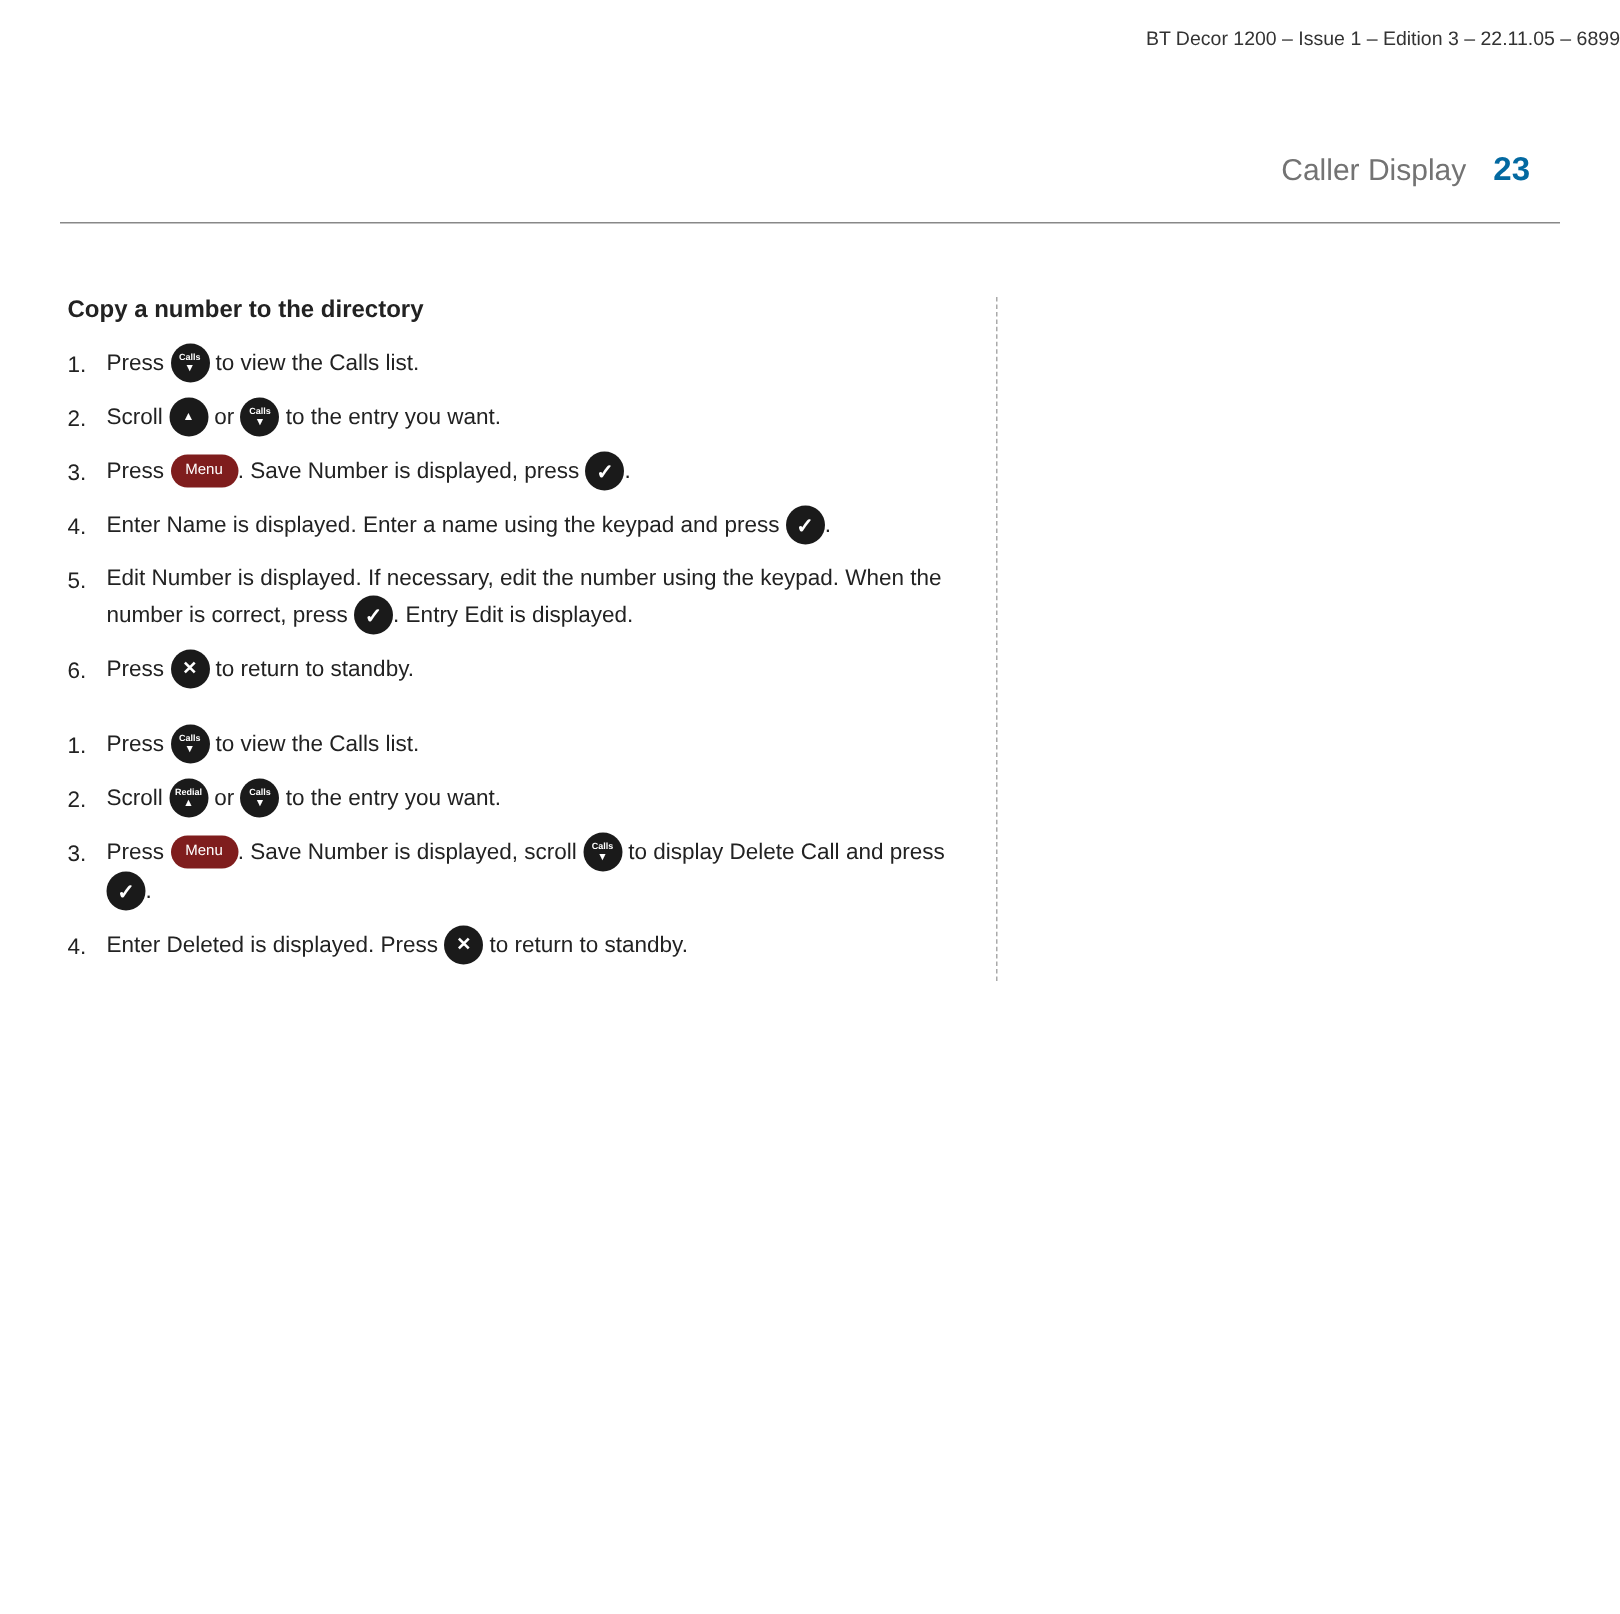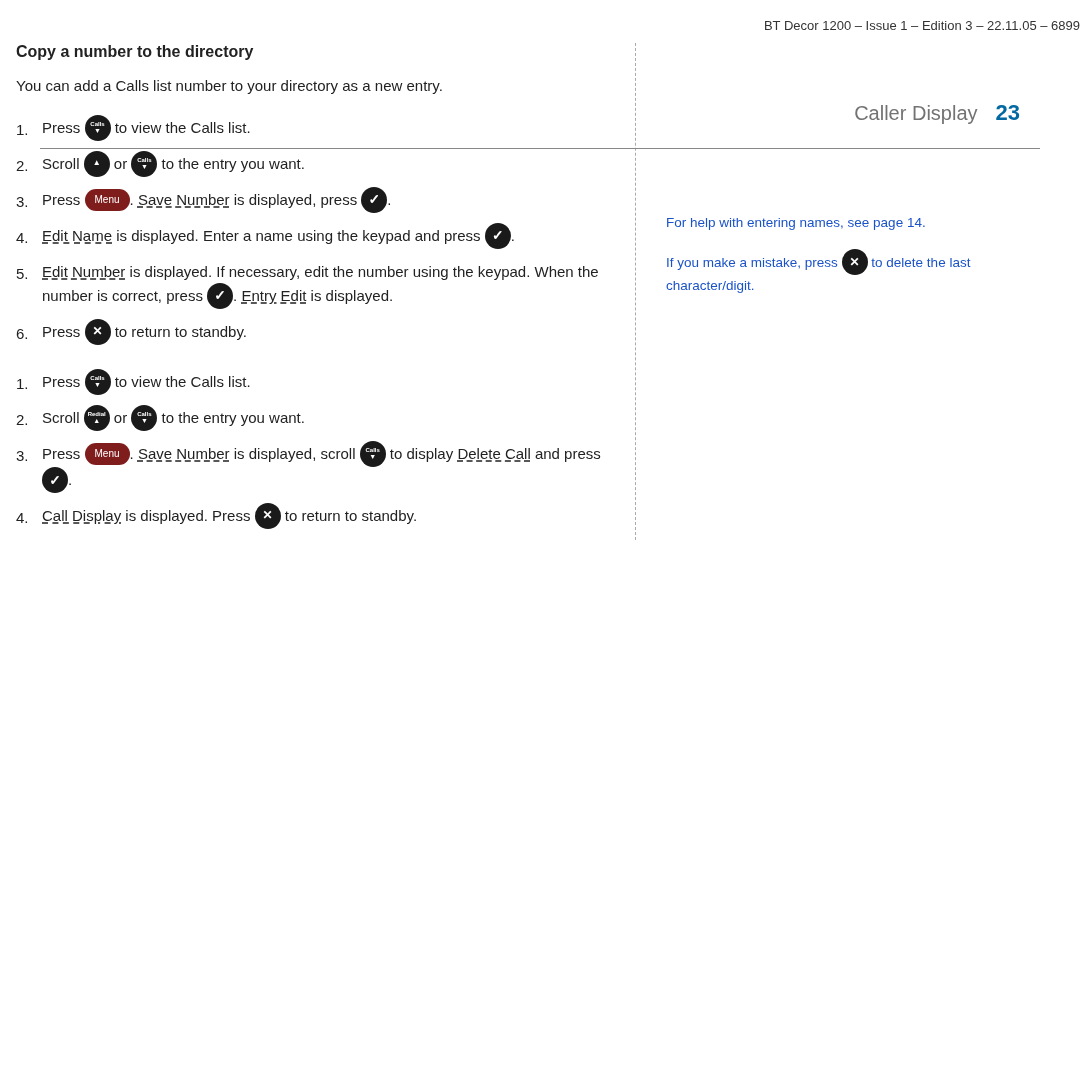--- a/index.html
+++ b/index.html
@@ -47,21 +47,23 @@
       border-top: 1.5px solid #888;
       margin: 0 40px;
       position: absolute;
       top: 148px;
       left: 0;
       right: 0;
     }
 
     .main-layout {
       display: flex;
-      padding: 0 40px 0 16px;
+      margin-top: 155px;
+      padding: 0 40px 0 45px;
+      gap: 16px;
     }
 
     .left-col {
       flex: 0 0 620px;
       padding-right: 30px;
       border-right: 1px dashed #aaa;
     }
 
     .right-col {
       flex: 1;
@@ -164,21 +166,20 @@
     }
 
     .btn-redial {
       width: 26px;
       height: 26px;
       font-size: 7px;
       flex-direction: column;
     }
 
     .underline-text {
-      text-decoration: underline;
       text-decoration-style: dashed;
       text-underline-offset: 2px;
     }
 
     .section-divider {
       margin: 24px 0 18px 0;
     }
 
     .note-text {
       color: #1a52c9;
@@ -226,23 +227,20 @@
 </div>
 
 <hr class="divider">
 
 <div class="main-layout">
 
   <div class="left-col">
 
     <div>
       <p class="section-heading">Copy a number to the directory</p>
-      <p class="intro-text">
-        You can add a Calls list number to your directory as a new entry.
-      </p>
 
       <ol>
 
         <li>
           <span class="li-number">1.</span>
           <span class="li-content">
             Press
             <span class="btn-icon btn-calls">
               <span class="calls-icon-label">Calls</span>
               <span class="calls-icon-arrow">▼</span>
@@ -271,21 +269,21 @@
             Press
             <span class="btn-menu">Menu</span>.
             <span class="underline-text">Save Number</span> is displayed, press
             <span class="btn-icon btn-check check-mark"></span>.
           </span>
         </li>
 
         <li>
           <span class="li-number">4.</span>
           <span class="li-content">
-            <span class="underline-text">Edit Name</span> is displayed. Enter a name using the keypad and press
+            <span class="underline-text">Enter Name</span> is displayed. Enter a name using the keypad and press
             <span class="btn-icon btn-check check-mark"></span>.
           </span>
         </li>
 
         <li>
           <span class="li-number">5.</span>
           <span class="li-content">
             <span class="underline-text">Edit Number</span> is displayed. If necessary, edit the number using the keypad. When the number is correct, press
             <span class="btn-icon btn-check check-mark"></span>.
             <span class="underline-text">Entry Edit</span> is displayed.
@@ -349,34 +347,24 @@
               <span class="calls-icon-arrow">▼</span>
             </span>
             to display <span class="underline-text">Delete Call</span> and press
             <span class="btn-icon btn-check check-mark"></span>.
           </span>
         </li>
 
         <li>
           <span class="li-number">4.</span>
           <span class="li-content">
-            <span class="underline-text">Call Display</span> is displayed. Press
+            <span class="underline-text">Enter Deleted</span> is displayed. Press
             <span class="btn-icon btn-x x-mark"></span>
             to return to standby.
           </span>
         </li>
       </ol>
     </div>
 
   </div>
 
-  <div class="right-col">
-    <p class="note-text">
-      <span>For help with entering names, see page 14.</span>
-    </p>
-    <p class="note-text">
-      If you make a mistake, press
-      <span class="btn-icon btn-x x-mark"></span>
-      to delete the last character/digit.
-    </p>
-  </div>
 
 </div>
 
 </body></html>

